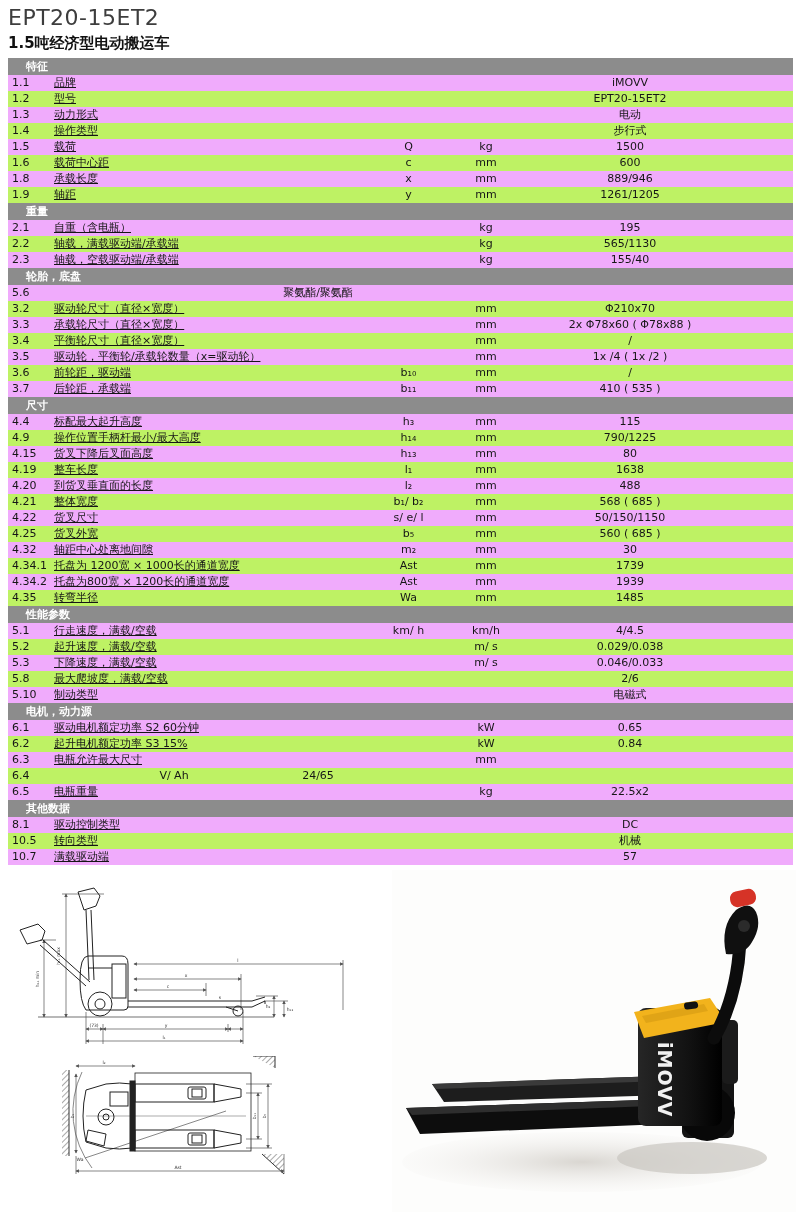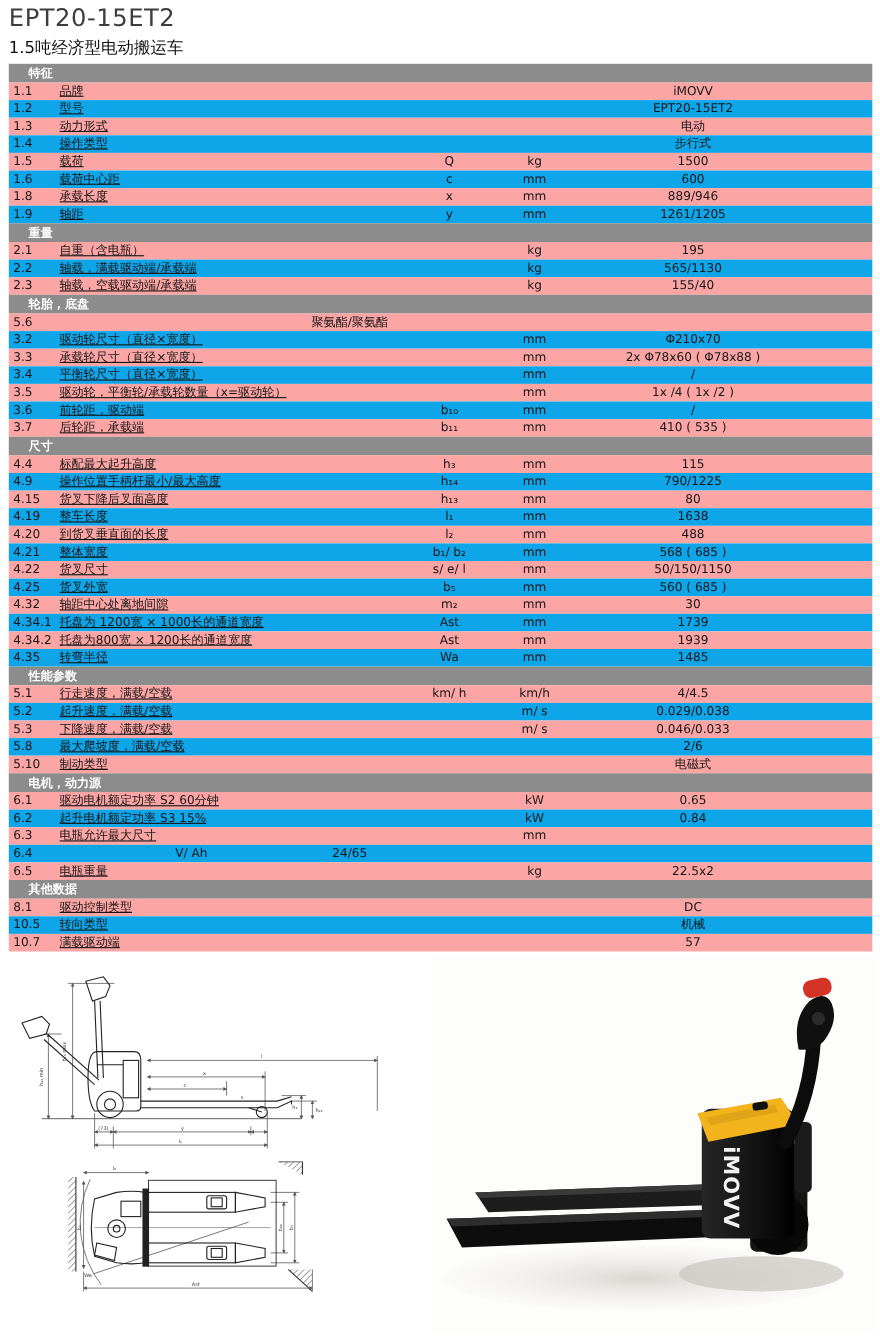--- a/index.html
+++ b/index.html
@@ -7,35 +7,35 @@
     width:800px;height:1215px;position:relative;background:#ffffff;
     font-family:"DejaVu Sans","Liberation Sans",sans-serif;
     -webkit-font-smoothing:antialiased;
   }
   .page-title{
     position:absolute;left:8px;top:6px;font-size:22px;line-height:24px;
     color:#3d3d3d;font-weight:normal;letter-spacing:0.5px;
   }
   .page-subtitle{
     position:absolute;left:8px;top:34px;font-size:15px;line-height:18px;
-    color:#111;font-weight:normal;
+    color:#111;font-weight:bold;
   }
   #spec-table{
     position:absolute;left:8px;top:58px;width:785px;
   }
   .sec-bar{
     height:17px;line-height:17px;background:#8c8c8c;color:#ffffff;
     font-size:11px;padding-left:18px;box-sizing:border-box;
     font-weight:bold;
   }
   .row{
     height:16px;line-height:16px;display:flex;font-size:11px;color:#161616;
-    background:#fca5a5;white-space:nowrap;
+    background:#f0abfc;white-space:nowrap;
   }
-  .row.alt{background:#0ea5e9;}
+  .row.alt{background:#bef264;}
   .c-no{width:46px;padding-left:4px;box-sizing:border-box;flex:none;}
   .c-label{flex:1;overflow:hidden;text-decoration:underline;}
   .c-sym{width:85px;text-align:center;flex:none;}
   .c-unit{width:70px;text-align:center;flex:none;}
   .c-val{width:218px;text-align:center;flex:none;}
   .c-tail{width:54px;flex:none;}
   .fig{position:absolute;}
   svg text{font-family:"DejaVu Sans","Liberation Sans",sans-serif;}
 </style>
 </head>

